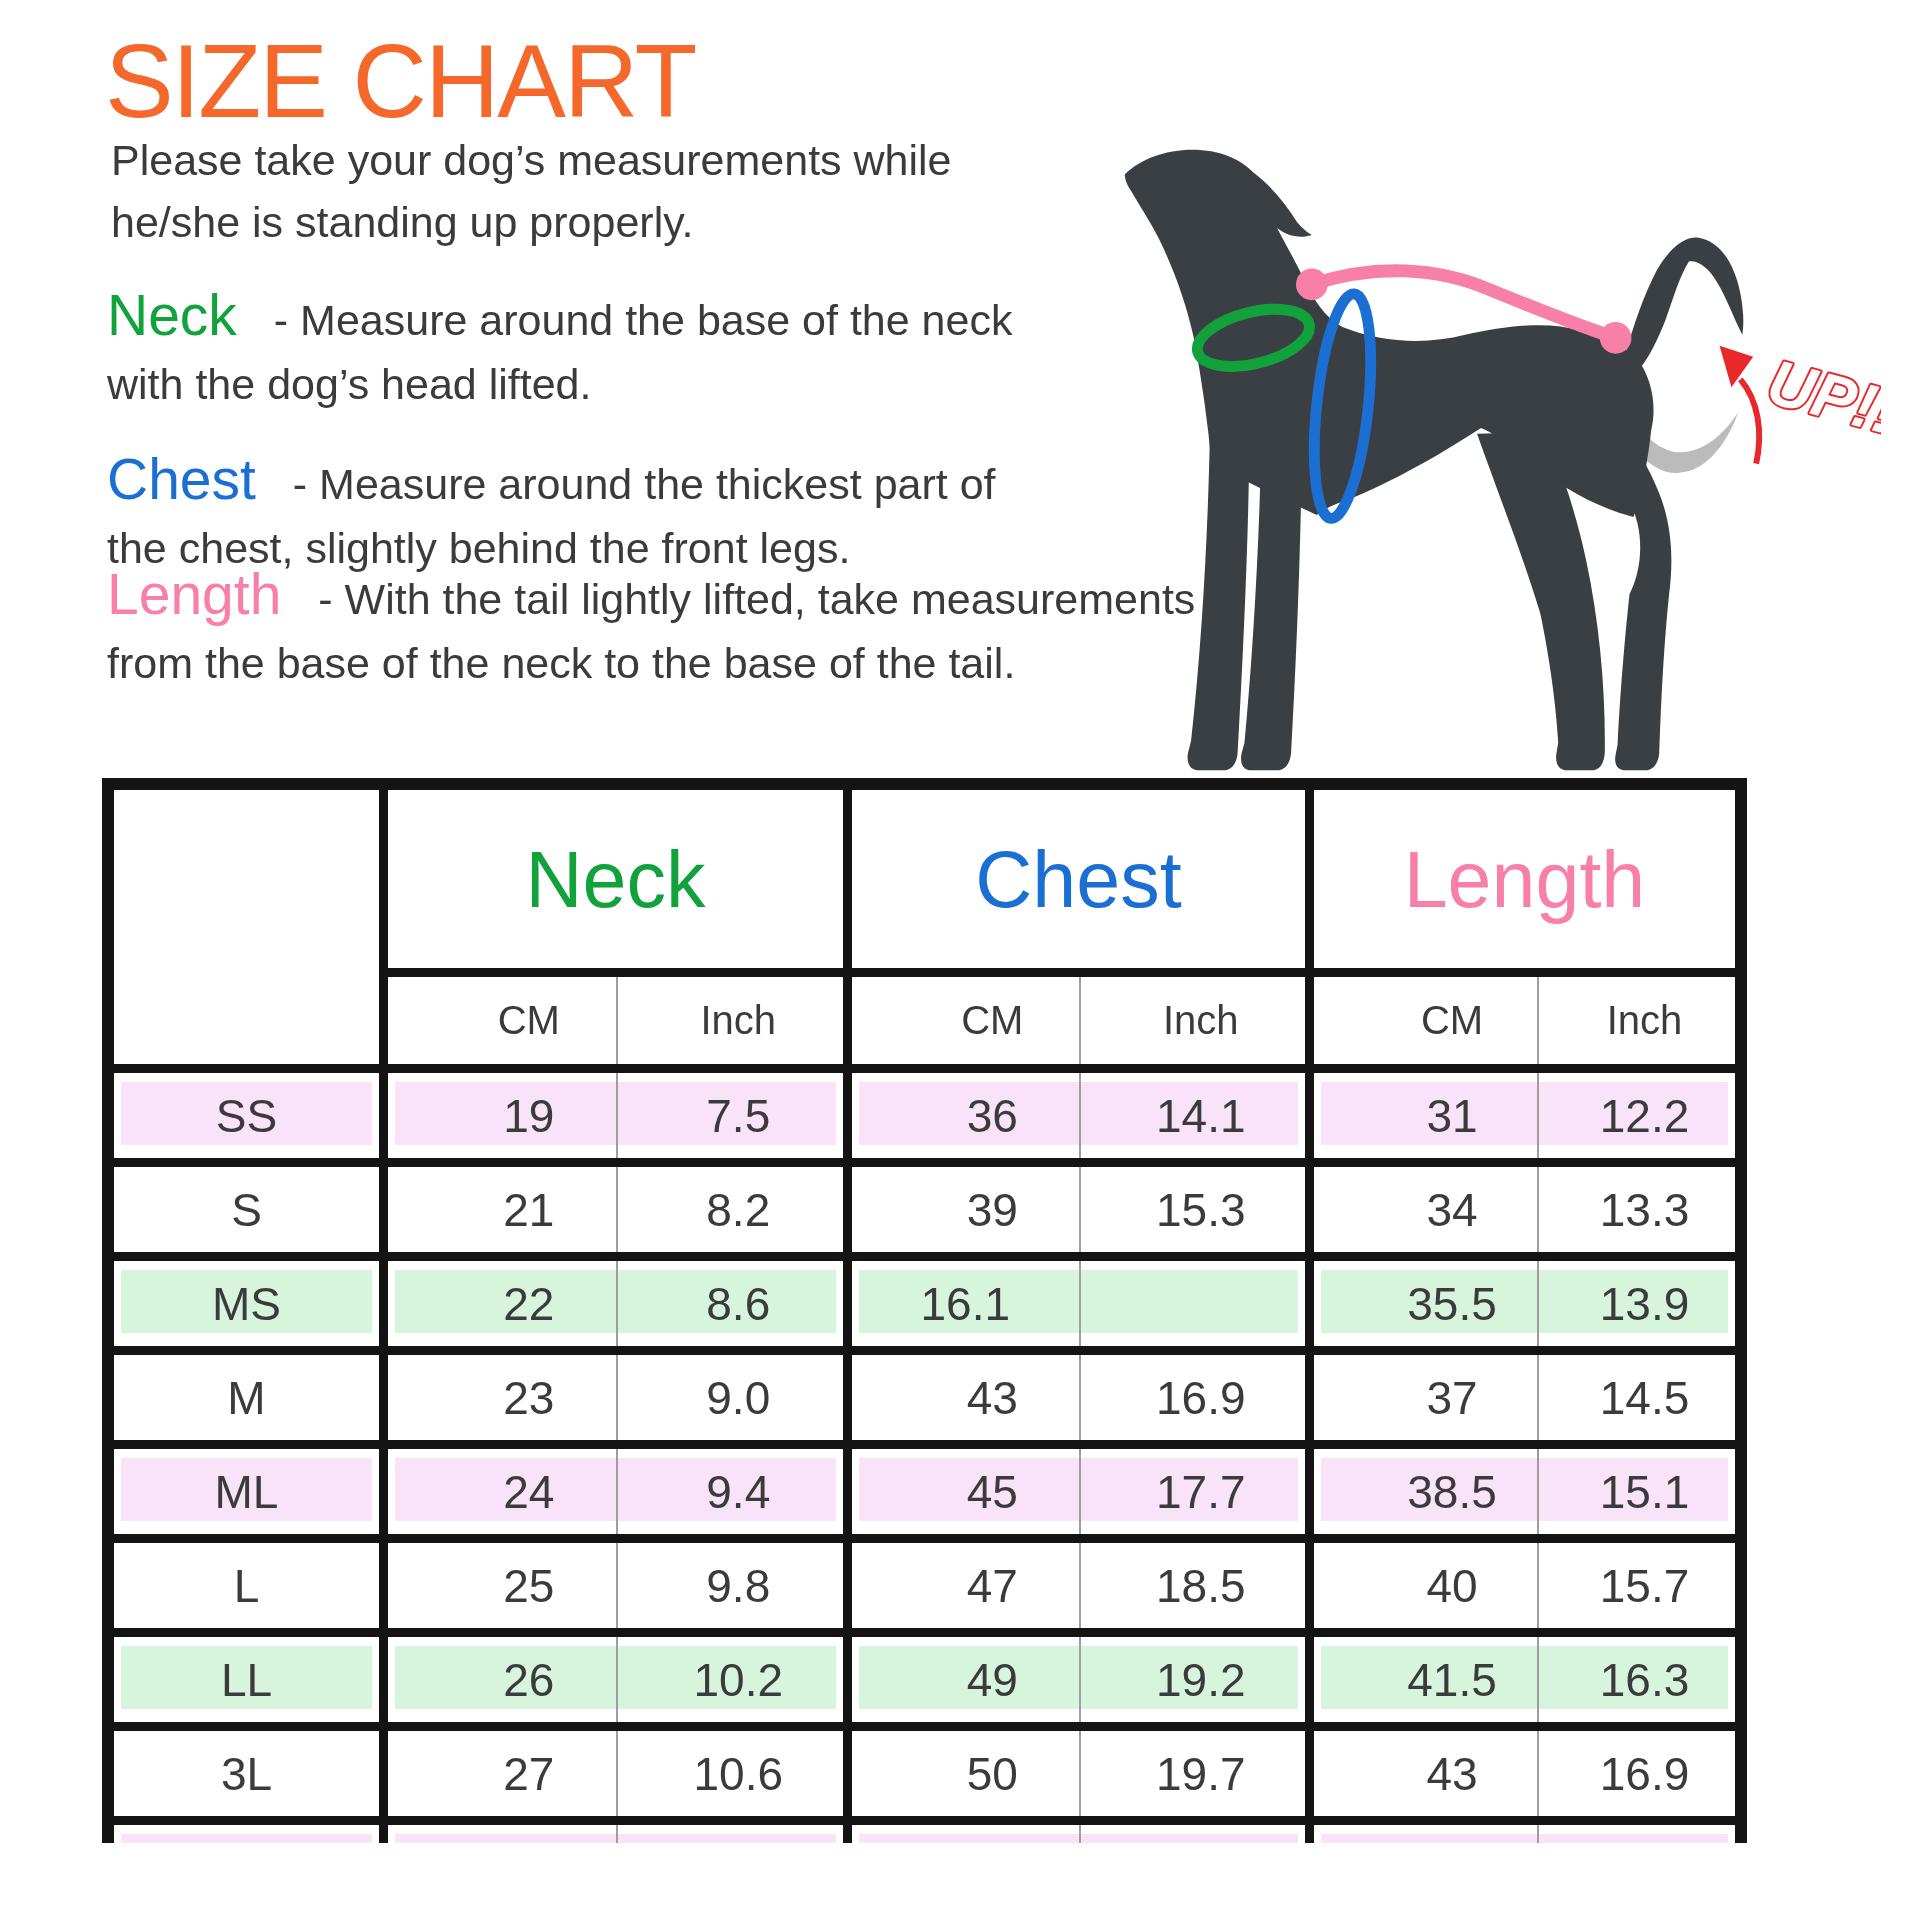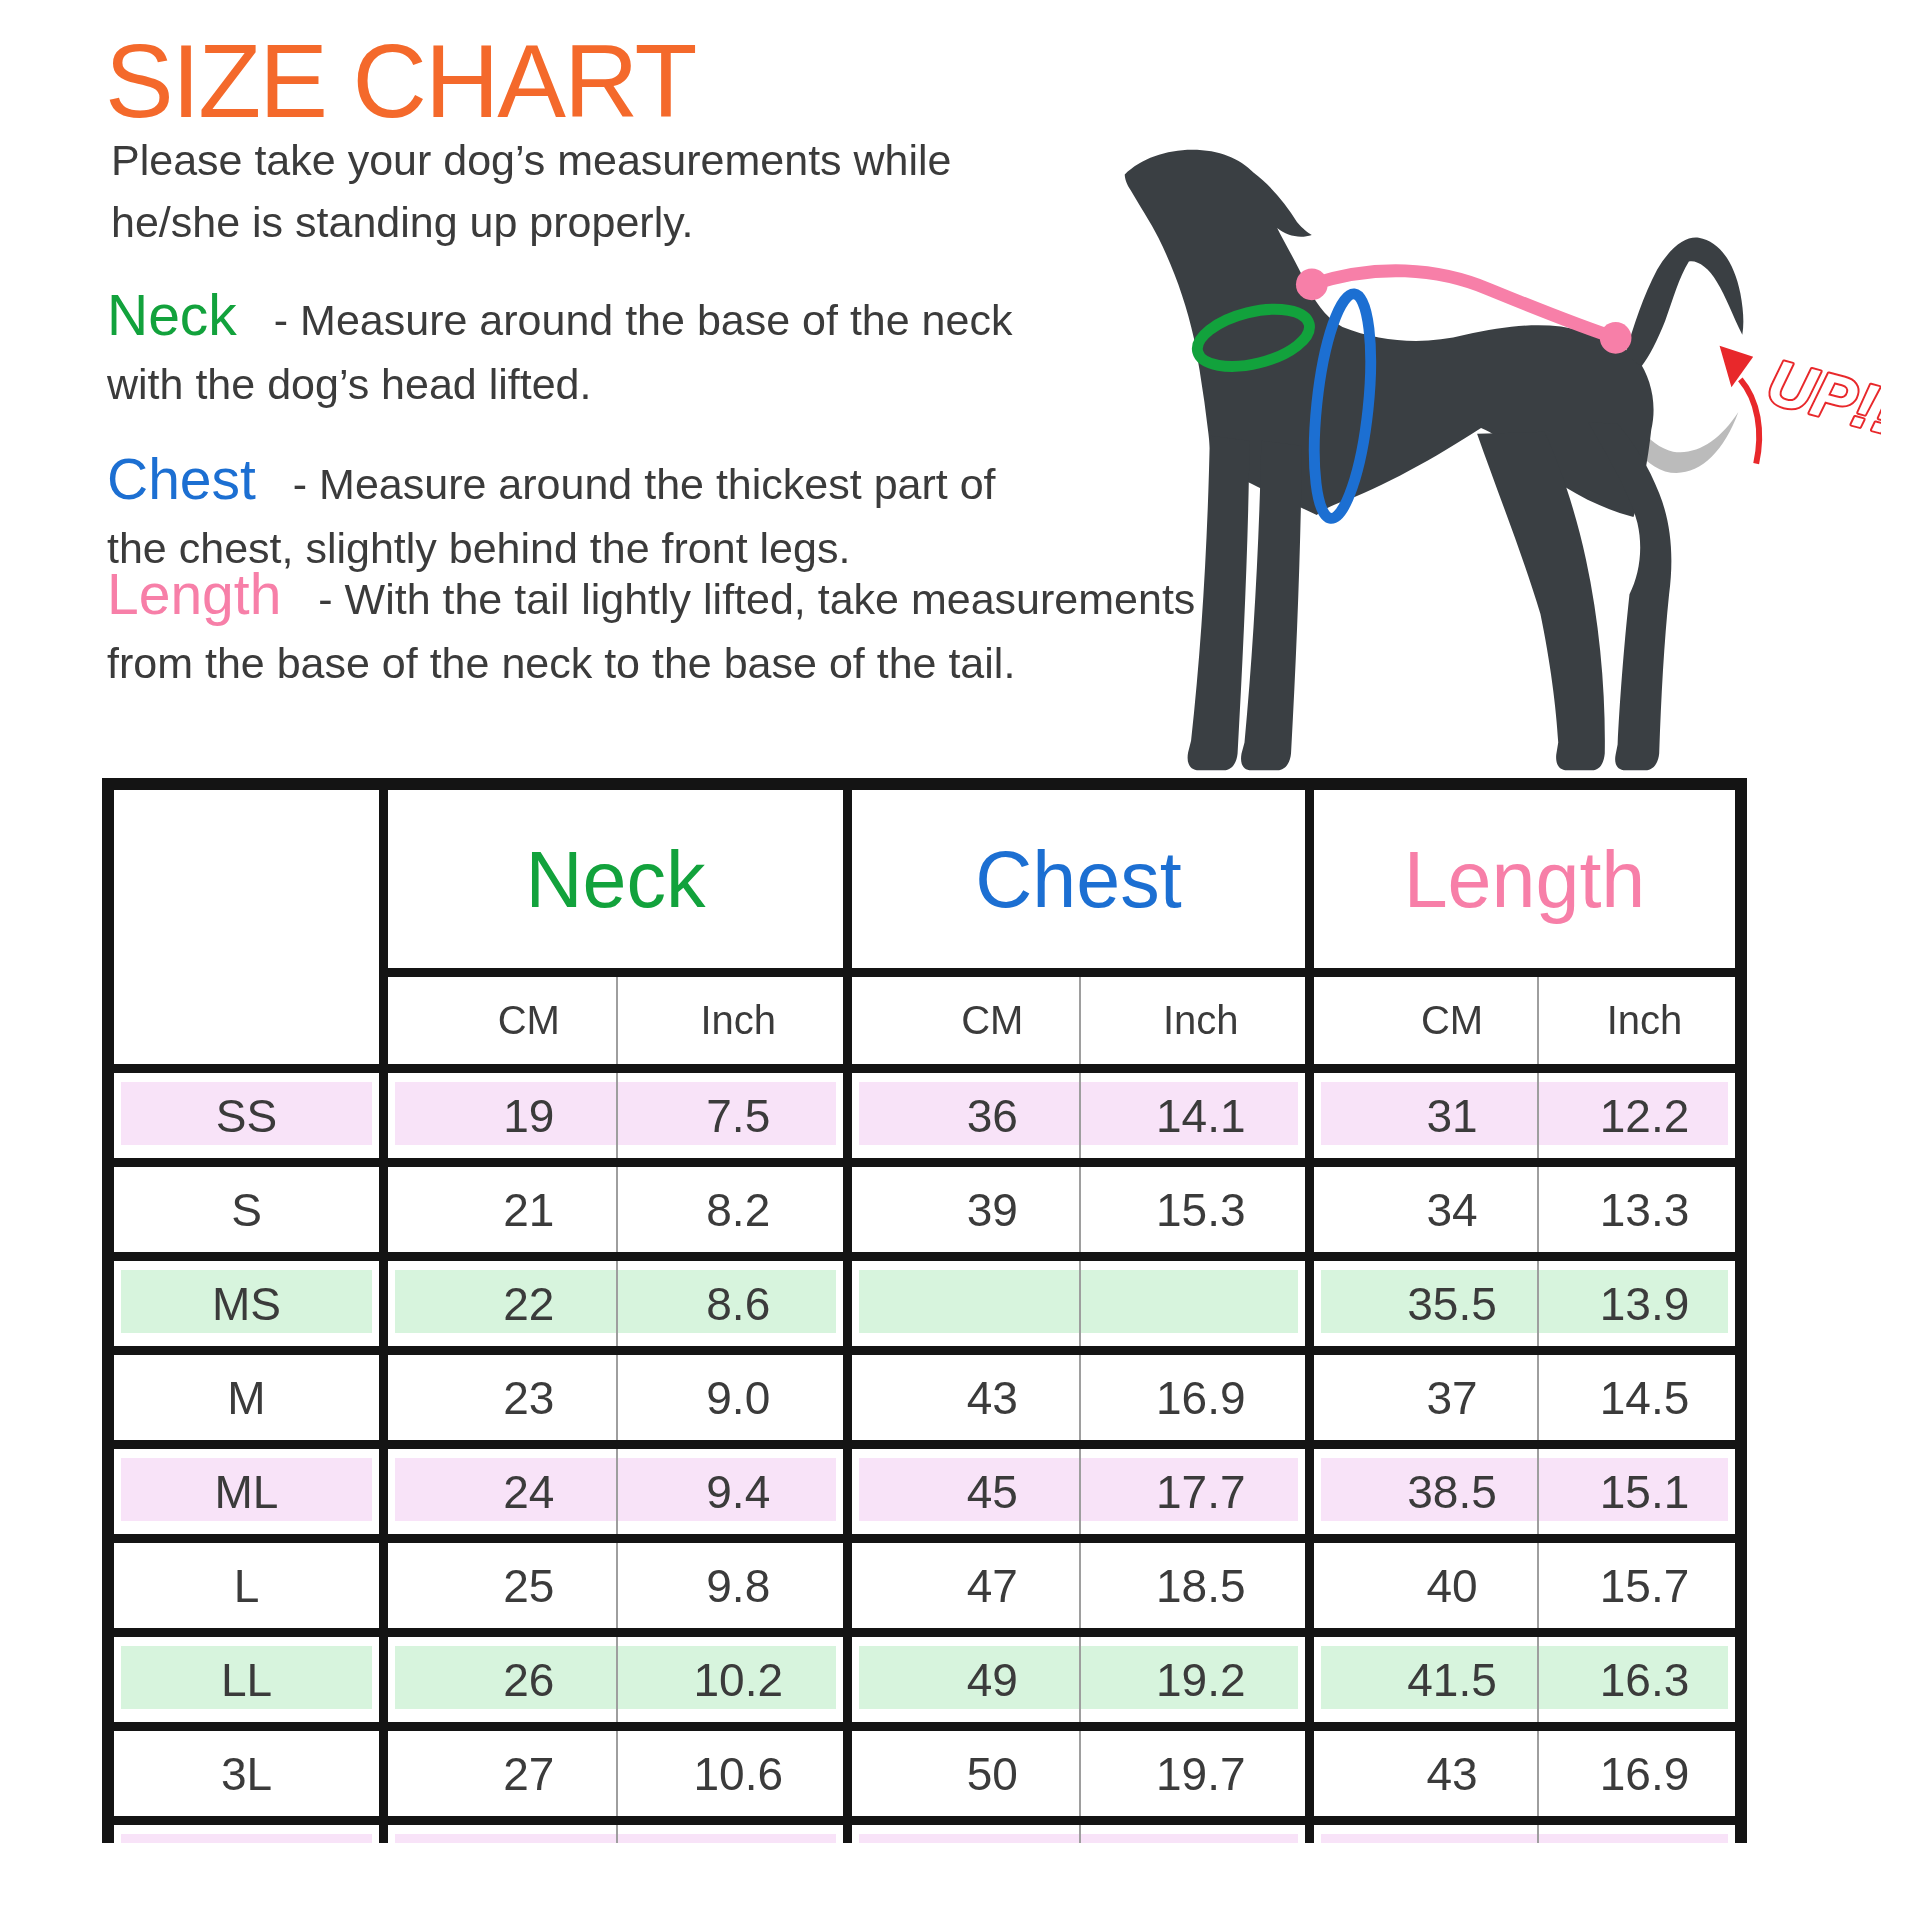--- a/index.html
+++ b/index.html
@@ -228,20 +228,21 @@
         <div class="divider"></div>
         <div class="vals">
           <div class="val v1">22</div>
           <div class="val v2">8.6</div>
         </div>
       </div>
       <div class="cell group-cell g-chest">
         <div class="band green"></div>
         <div class="divider"></div>
         <div class="vals">
+          <div class="val v2">16.1</div>
         </div>
       </div>
       <div class="cell group-cell g-length">
         <div class="band green"></div>
         <div class="divider"></div>
         <div class="vals">
           <div class="val v1">35.5</div>
           <div class="val v2">13.9</div>
         </div>
       </div>

